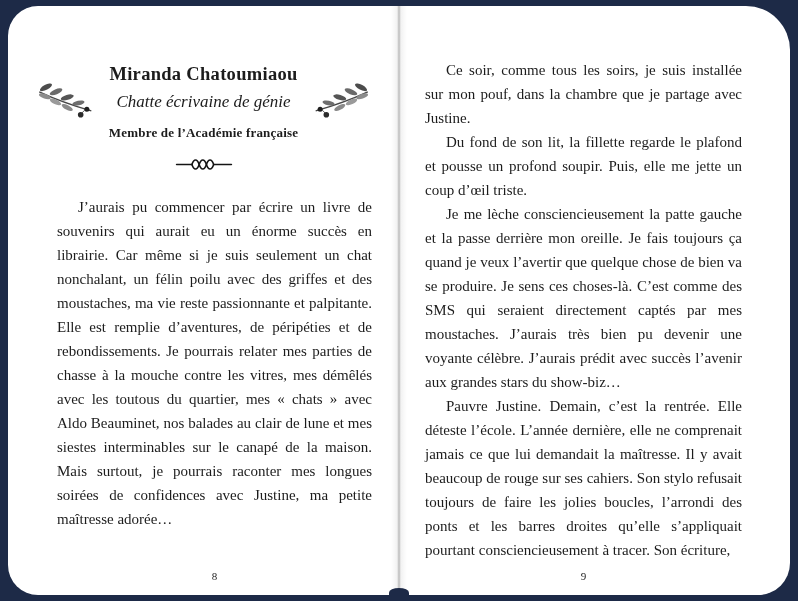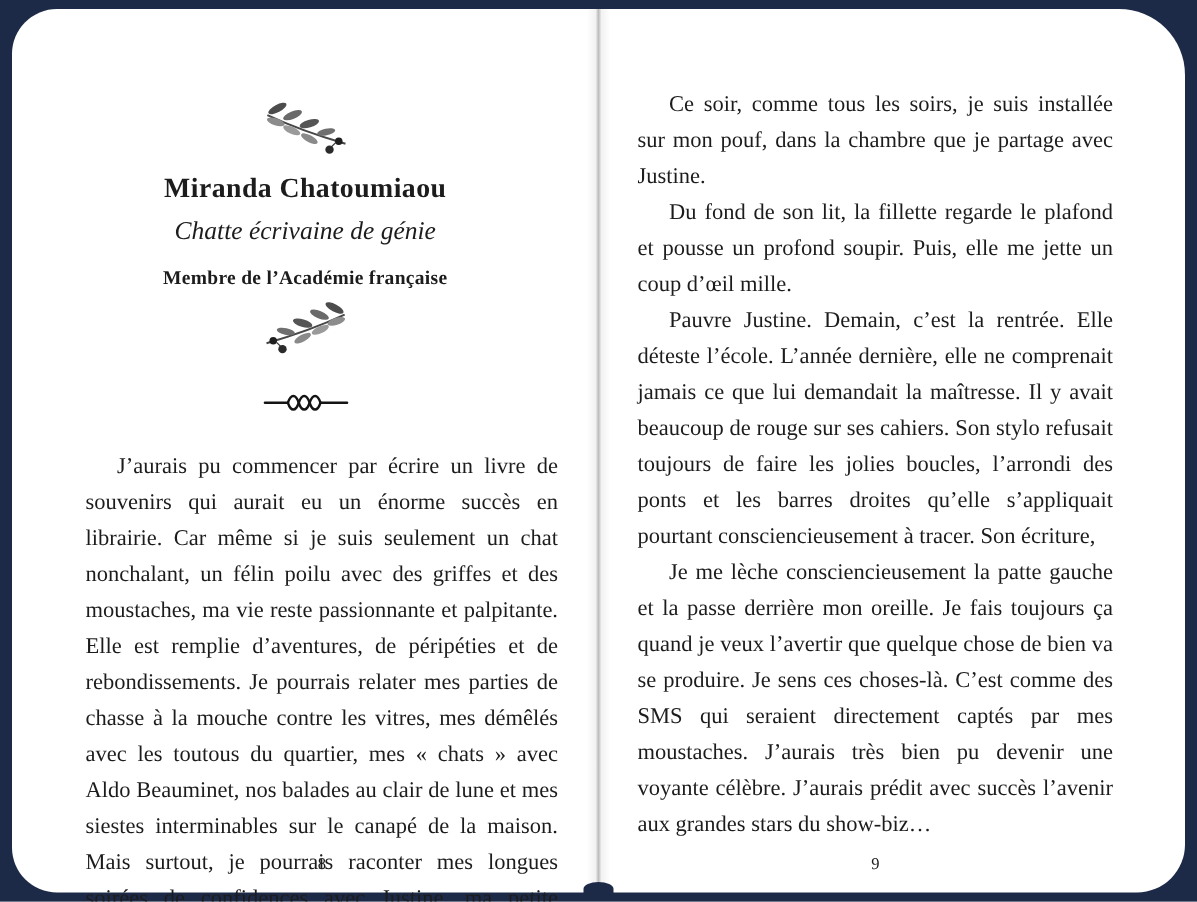--- a/index.html
+++ b/index.html
@@ -48,22 +48,21 @@
   }
   .page.left  { left: 0; }
   .page.right { left: 391px; }
 
   .chapter-header {
     margin: 58px auto 0 auto;
     width: 312px;
     display: flex;
     align-items: center;
     justify-content: center;
-    gap: 4px;
-    flex-direction: column;
+    gap: 16px;
   }
   .branch { flex: 0 0 auto; width: 56px; height: 48px; }
   .branch svg { width: 100%; height: 100%; display: block; }
   .branch.mirrored { transform: scaleX(-1); }
   .header-text { flex: 1 1 auto; text-align: center; }
   .header-text h1 {
     margin: 0;
     font-size: 18.5px;
     font-weight: 700;
     letter-spacing: 0.3px;
@@ -178,22 +177,22 @@
       <div class="body-text">
         <p>J’aurais pu commencer par écrire un livre de souvenirs qui aurait eu un énorme succès en librairie. Car même si je suis seulement un chat nonchalant, un félin poilu avec des griffes et des moustaches, ma vie reste passionnante et palpitante. Elle est remplie d’aventures, de péripéties et de rebondissements. Je pourrais relater mes parties de chasse à la mouche contre les vitres, mes démêlés avec les toutous du quartier, mes « chats » avec Aldo Beauminet, nos balades au clair de lune et mes siestes interminables sur le canapé de la maison. Mais surtout, je pourrais raconter mes longues soirées de confidences avec Justine, ma petite maîtresse adorée…</p>
       </div>
 
       <div class="page-number">8</div>
     </section>
 
     <section class="page right">
       <div class="body-text">
         <p>Ce soir, comme tous les soirs, je suis installée sur mon pouf, dans la chambre que je partage avec Justine.</p>
-        <p>Du fond de son lit, la fillette regarde le plafond et pousse un profond soupir. Puis, elle me jette un coup d’œil mille.</p>
+        <p>Du fond de son lit, la fillette regarde le plafond et pousse un profond soupir. Puis, elle me jette un coup d’œil triste.</p>
+        <p>Je me lèche consciencieusement la patte gauche et la passe derrière mon oreille. Je fais toujours ça quand je veux l’avertir que quelque chose de bien va se produire. Je sens ces choses-là. C’est comme des SMS qui seraient directement captés par mes moustaches. J’aurais très bien pu devenir une voyante célèbre. J’aurais prédit avec succès l’avenir aux grandes stars du show-biz…</p>
         <p>Pauvre Justine. Demain, c’est la rentrée. Elle déteste l’école. L’année dernière, elle ne comprenait jamais ce que lui demandait la maîtresse. Il y avait beaucoup de rouge sur ses cahiers. Son stylo refusait toujours de faire les jolies boucles, l’arrondi des ponts et les barres droites qu’elle s’appliquait pourtant consciencieusement à tracer. Son écriture,</p>
-        <p>Je me lèche consciencieusement la patte gauche et la passe derrière mon oreille. Je fais toujours ça quand je veux l’avertir que quelque chose de bien va se produire. Je sens ces choses-là. C’est comme des SMS qui seraient directement captés par mes moustaches. J’aurais très bien pu devenir une voyante célèbre. J’aurais prédit avec succès l’avenir aux grandes stars du show-biz…</p>
       </div>
 
       <div class="page-number">9</div>
     </section>
 
   </div>
 </div>
 
 </body></html>

